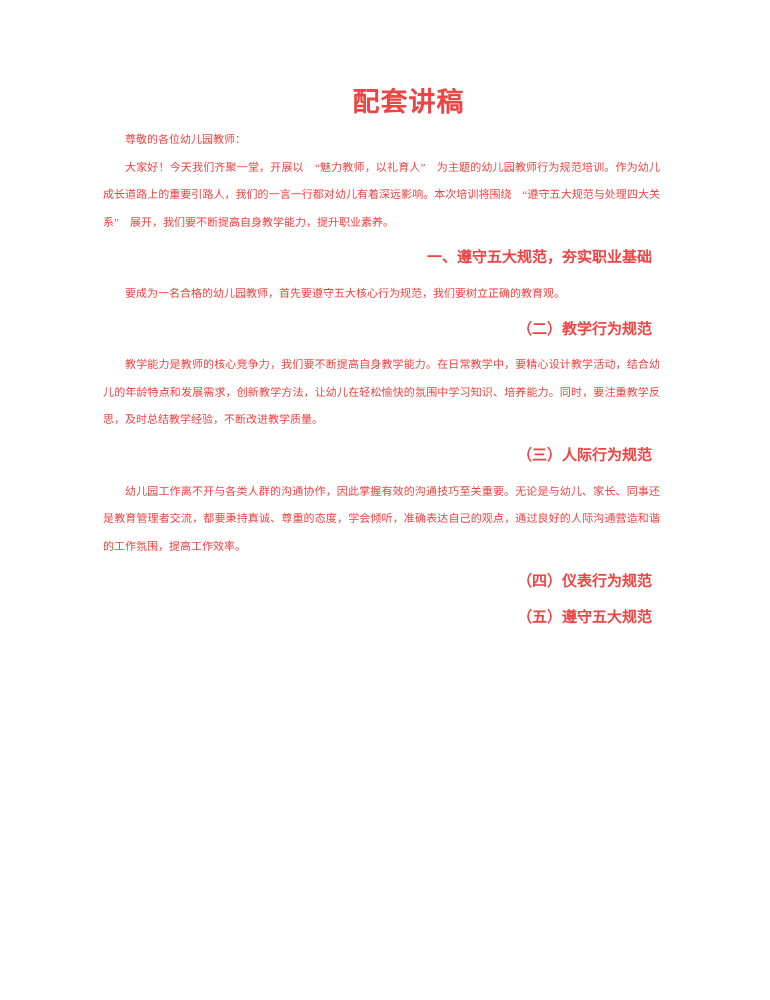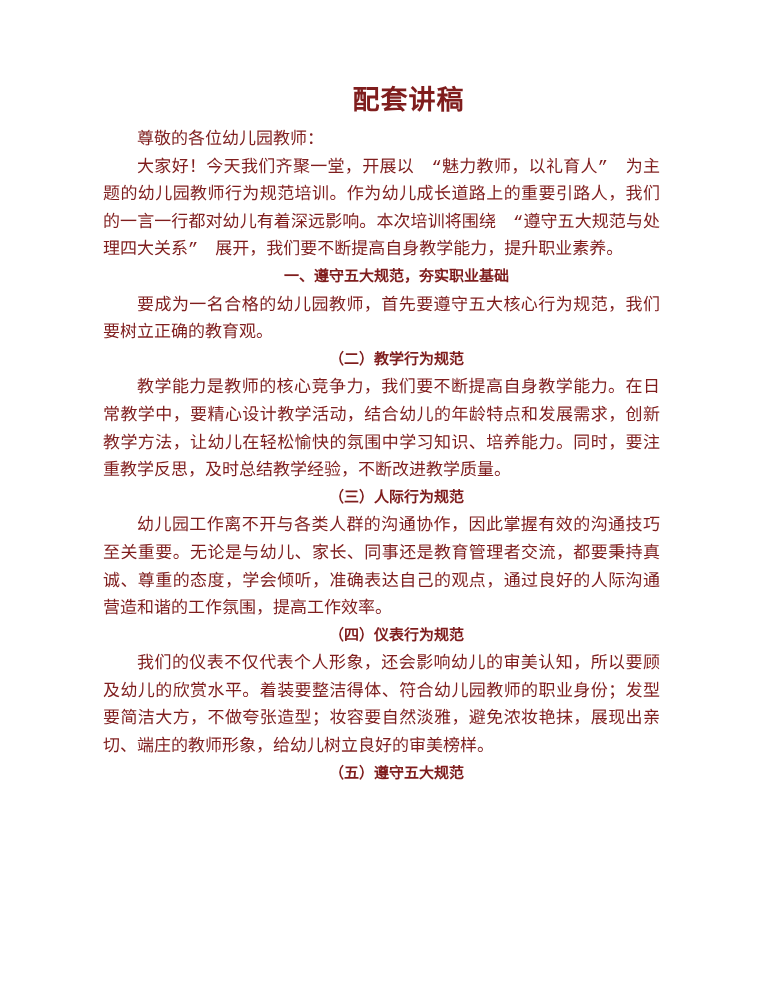--- a/index.html
+++ b/index.html
@@ -23,48 +23,47 @@
     margin: 86px 0 8px 0;
     font-size: 27px;
     line-height: 32px;
     font-weight: 700;
     text-align: center;
     text-indent: 2em;
     letter-spacing: 1px;
   }
   .para {
     margin: 0;
-    font-size: 17px;
+    font-size: 11px;
     line-height: 27.6px;
     text-align: justify;
     text-indent: 2em;
     word-break: break-all;
   }
   .heading {
-    margin: 0;
+    margin: 8px;
     font-size: 15px;
     line-height: 27.6px;
     font-weight: 700;
-    text-align: center;
+    text-align: right;
     text-indent: 2em;
   }
 </style>
 </head>
 <body>
 
-<div class="page" style="color: #7f1d1d; background: rgb(255, 255, 255); font-family: Liberation Mono, monospace;">
+<div class="page" style="color: #ef4444; background: rgb(255, 255, 255);">
   <div class="content">
     <h1 class="doc-title">配套讲稿</h1>
     <div id="paragraphs">
         <p class="para">尊敬的各位幼儿园教师：</p>
         <p class="para">大家好！今天我们齐聚一堂，开展以　“魅力教师，以礼育人”　为主题的幼儿园教师行为规范培训。作为幼儿成长道路上的重要引路人，我们的一言一行都对幼儿有着深远影响。本次培训将围绕　“遵守五大规范与处理四大关系”　展开，我们要不断提高自身教学能力，提升职业素养。</p>
         <h2 class="heading">一、遵守五大规范，夯实职业基础</h2>
         <p class="para">要成为一名合格的幼儿园教师，首先要遵守五大核心行为规范，我们要树立正确的教育观。</p>
         <h2 class="heading">（二）教学行为规范</h2>
         <p class="para">教学能力是教师的核心竞争力，我们要不断提高自身教学能力。在日常教学中，要精心设计教学活动，结合幼儿的年龄特点和发展需求，创新教学方法，让幼儿在轻松愉快的氛围中学习知识、培养能力。同时，要注重教学反思，及时总结教学经验，不断改进教学质量。</p>
         <h2 class="heading">（三）人际行为规范</h2>
         <p class="para">幼儿园工作离不开与各类人群的沟通协作，因此掌握有效的沟通技巧至关重要。无论是与幼儿、家长、同事还是教育管理者交流，都要秉持真诚、尊重的态度，学会倾听，准确表达自己的观点，通过良好的人际沟通营造和谐的工作氛围，提高工作效率。</p>
         <h2 class="heading">（四）仪表行为规范</h2>
-        <p class="para">我们的仪表不仅代表个人形象，还会影响幼儿的审美认知，所以要顾及幼儿的欣赏水平。着装要整洁得体、符合幼儿园教师的职业身份；发型要简洁大方，不做夸张造型；妆容要自然淡雅，避免浓妆艳抹，展现出亲切、端庄的教师形象，给幼儿树立良好的审美榜样。</p>
         <h2 class="heading">（五）遵守五大规范</h2>
       </div>
   </div>
 </div>
 
 </body></html>

